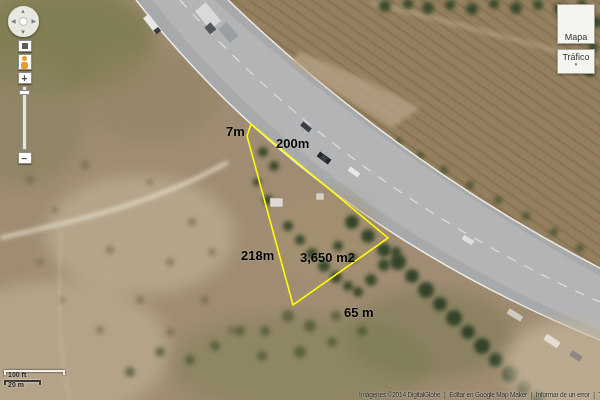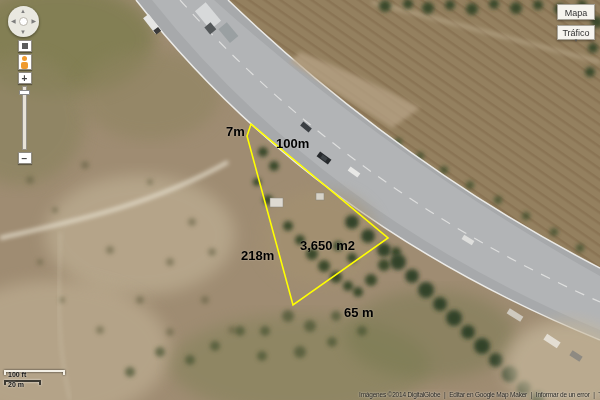--- a/index.html
+++ b/index.html
@@ -6,21 +6,21 @@
   .stage{position:relative;width:600px;height:400px;overflow:hidden;
          font-family:"Liberation Sans",sans-serif;background:#9f8c72;}
   .stage svg{position:absolute;left:0;top:0;}
 
   
   .plabel{position:absolute;font:bold 13px "Liberation Sans",sans-serif;color:#000;
           text-shadow:0 0 2px rgba(255,255,255,.35);white-space:nowrap;}
   #lbl0{left:226px;top:124px;}
   #lbl1{left:276px;top:136px;}
   #lbl2{left:241px;top:248px;}
-  #lbl3{left:300px;top:238px;}
+  #lbl3{left:300px;top:250px;}
   #lbl4{left:344px;top:305px;}
 
   
   .pan{position:absolute;left:8px;top:6px;width:31px;height:31px;border-radius:50%;
        background:rgba(255,255,255,.82);box-shadow:0 1px 3px rgba(0,0,0,.45);}
   .pan span{position:absolute;font-size:6px;color:#7d7d7d;line-height:6px;cursor:pointer;}
   .pan .n{top:2px;left:12px;} .pan .s{bottom:2px;left:12px;}
   .pan .w{left:3px;top:12px;} .pan .e{right:3px;top:12px;}
   .pan .dot{position:absolute;left:11px;top:11px;width:9px;height:9px;border-radius:50%;
             background:#fff;border:1px solid #b9b5ab;box-sizing:border-box;cursor:pointer;}
@@ -40,23 +40,23 @@
   .track{position:relative;width:5px;height:64px;background:#e8e3d8;border:1px solid #979288;
          box-sizing:border-box;cursor:pointer;}
   .handle{position:absolute;left:-4px;top:3px;width:11px;height:5px;background:#fff;
           border:1px solid #888;box-sizing:border-box;border-radius:1px;cursor:grab;}
 
   
   .maptype{position:absolute;top:4px;right:5px;width:38px;display:flex;
            flex-direction:column;gap:5px;}
   .mt-btn{background:#f6f4ee;border:1px solid #a8a49a;box-shadow:0 1px 2px rgba(0,0,0,.35);
           color:#333;font-size:9px;text-align:center;cursor:pointer;box-sizing:border-box;}
-  .mt-mapa{height:16px;display:flex;align-items:flex-end;justify-content:center;
+  .mt-mapa{height:40px;display:flex;align-items:flex-end;justify-content:center;
            padding-bottom:1px;}
-  .mt-traf{height:15px;display:flex;flex-direction:column;align-items:center;
+  .mt-traf{height:25px;display:flex;flex-direction:column;align-items:center;
            justify-content:flex-start;padding-top:2px;}
   .caret{font-size:5px;line-height:5px;color:#555;}
 
   
   .scale{position:absolute;left:4px;top:369px;}
   .scale-row{position:relative;height:10px;}
   .bar{position:absolute;left:0;top:1px;height:5px;border-style:solid;border-width:2px 2px 0 2px;
        box-sizing:border-box;}
   .bar-ft{width:61px;border-color:#f3efe5;filter:drop-shadow(0 0 1px rgba(0,0,0,.7));}
   .bar-m{width:37px;border-color:#3d3a33;filter:drop-shadow(0 0 1px rgba(255,255,255,.8));}
@@ -262,21 +262,21 @@
       <path d="M0,238 C70,222 150,206 228,162" stroke="#ece6d6" stroke-width="3.5" fill="none" opacity=".85" filter="url(#b2)"></path>
       <path d="M60,232 C60,280 54,330 70,400" stroke="#d8cfb8" stroke-width="2" fill="none" opacity=".45" filter="url(#b2)"></path>
     </g>
   </svg>
 
   <svg width="600" height="400" viewBox="0 0 600 400">
     <polygon points="251,124 388,238 293,305 247,136" fill="none" stroke="#ffff00" stroke-width="1.6"></polygon>
   </svg>
 
   <div class="plabel" id="lbl0">7m</div>
-  <div class="plabel" id="lbl1">100m</div>
+  <div class="plabel" id="lbl1">200m</div>
   <div class="plabel" id="lbl2">218m</div>
   <div class="plabel" id="lbl3">3,650 m2</div>
   <div class="plabel" id="lbl4">65 m</div>
 
   <div class="pan">
     <span class="n">▲</span>
     <span class="w">◀</span>
     <span class="e">▶</span>
     <span class="s">▼</span>
     <span class="dot"></span>

